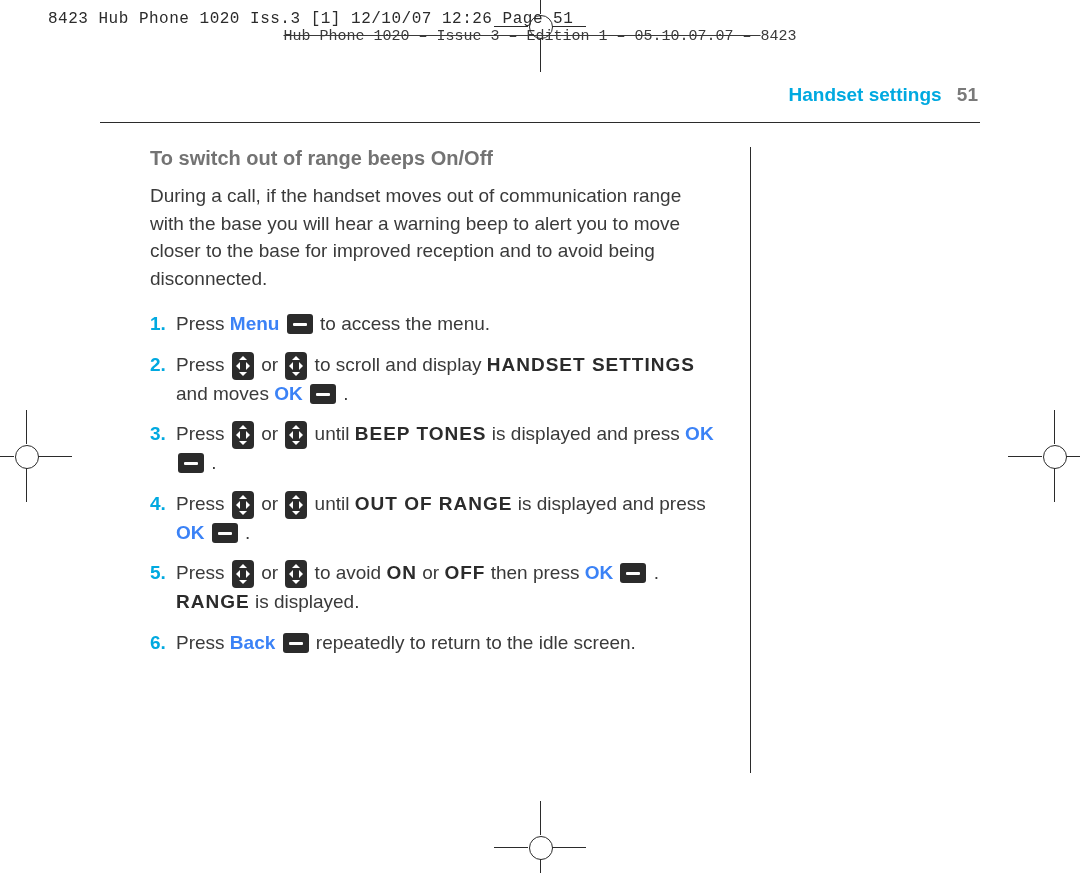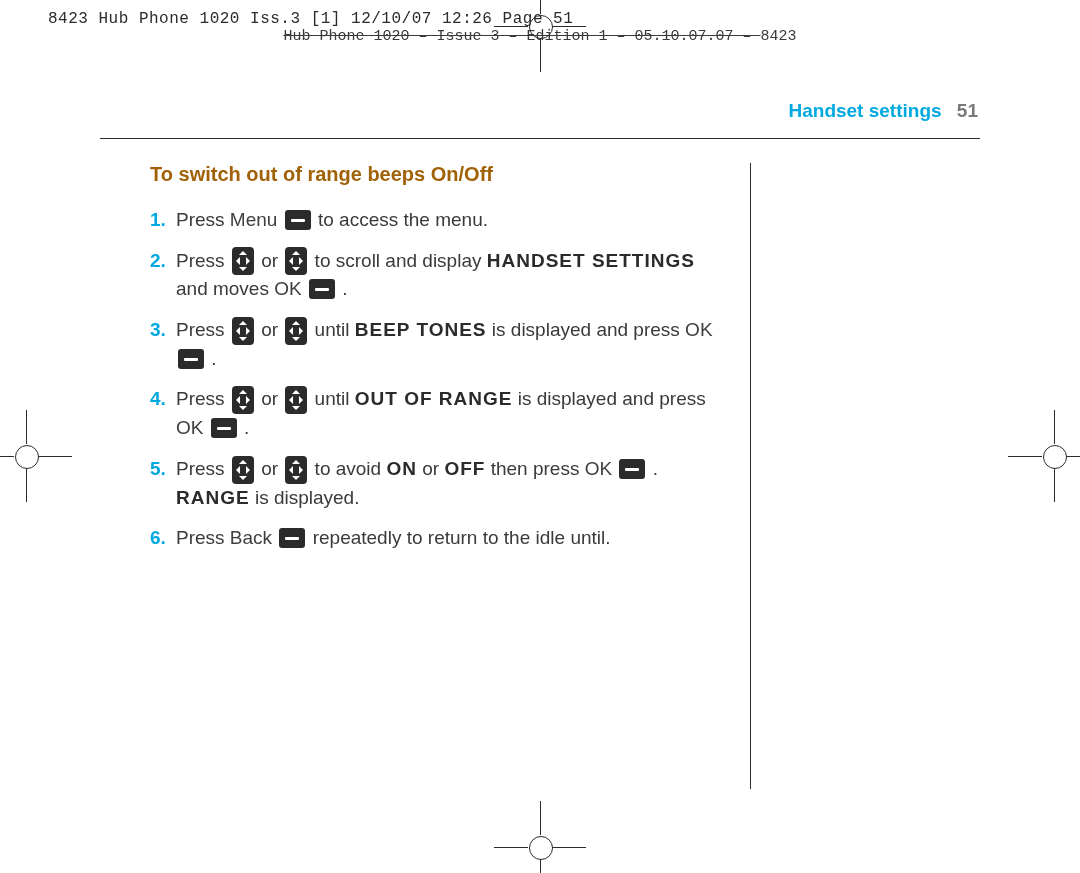--- a/index.html
+++ b/index.html
@@ -63,21 +63,21 @@
   }
   .reg-left  { left: -10px;  top: 420px; }
   .reg-right { right: -10px; top: 420px; }
   .reg-bottom{ left: 504px;  bottom: -10px; }
   .reg-top   { left: 504px;  top: -10px; }
 
   .page-frame {
     position: absolute;
     left: 100px;
     right: 100px;
-    top: 100px;
+    top: 84px;
   }
 
   .section-header {
     text-align: right;
     font-size: 19px;
     margin-bottom: 16px;
     padding-right: 2px;
   }
   .section-header .title {
     color: #00a9e0;
@@ -104,24 +104,24 @@
     padding-left: 50px;
   }
   .col-sep {
     width: 1px;
     background: #2b2b2b;
     min-height: 626px;
   }
   .col-right { flex: 1; }
 
   .subtitle {
-    color: #a16207;
+    color: #737373;
     font-weight: bold;
     font-size: 20px;
-    margin-bottom: 20px;
+    margin-bottom: 12px;
   }
   .intro {
     font-size: 19px;
     line-height: 1.45;
     color: #3a3a3a;
     margin-bottom: 18px;
   }
 
   .steps {
     list-style: none;
@@ -137,21 +137,21 @@
     position: relative;
     padding-left: 26px;
   }
   .steps li .num {
     position: absolute;
     left: 0;
     top: 0;
     color: #00a9e0;
     font-weight: bold;
   }
-  .bold-blue { color: #404040; font-weight: normal; }
+  .bold-blue { color: #3b82f6; font-weight: bold; }
   .lcd {
     font-family: Arial, Helvetica, sans-serif;
     font-weight: bold;
     letter-spacing: 1px;
     color: #2b2b2b;
   }
 
   
   .key {
     display: inline-block;
@@ -235,20 +235,21 @@
     <span class="title">Handset settings</span>
     <span class="pagenum">51</span>
   </div>
 
   <div class="hr"></div>
 
   <div class="columns">
     <div class="col-left">
 
       <div class="subtitle">To switch out of range beeps On/Off</div>
+      <div class="intro">During a call, if the handset moves out of communication range with the base you will hear a warning beep to alert you to move closer to the base for improved reception and to avoid being disconnected.</div>
 
       <ol class="steps">
 
         <li>
           <span class="num">1.</span>
           <span>Press </span>
           <span class="bold-blue">Menu</span>
           <span class="key softbar"></span>
           <span> to access the menu.</span>
         </li>
@@ -311,21 +312,21 @@
           <span>. </span>
           <span class="lcd">RANGE</span>
           <span> is displayed.</span>
         </li>
 
         <li>
           <span class="num">6.</span>
           <span>Press </span>
           <span class="bold-blue">Back</span>
           <span class="key softbar"></span>
-          <span> repeatedly to return to the idle until.</span>
+          <span> repeatedly to return to the idle screen.</span>
         </li>
 
       </ol>
     </div>
 
     <div class="col-sep"></div>
     <div class="col-right"></div>
   </div>
 </div>
 

